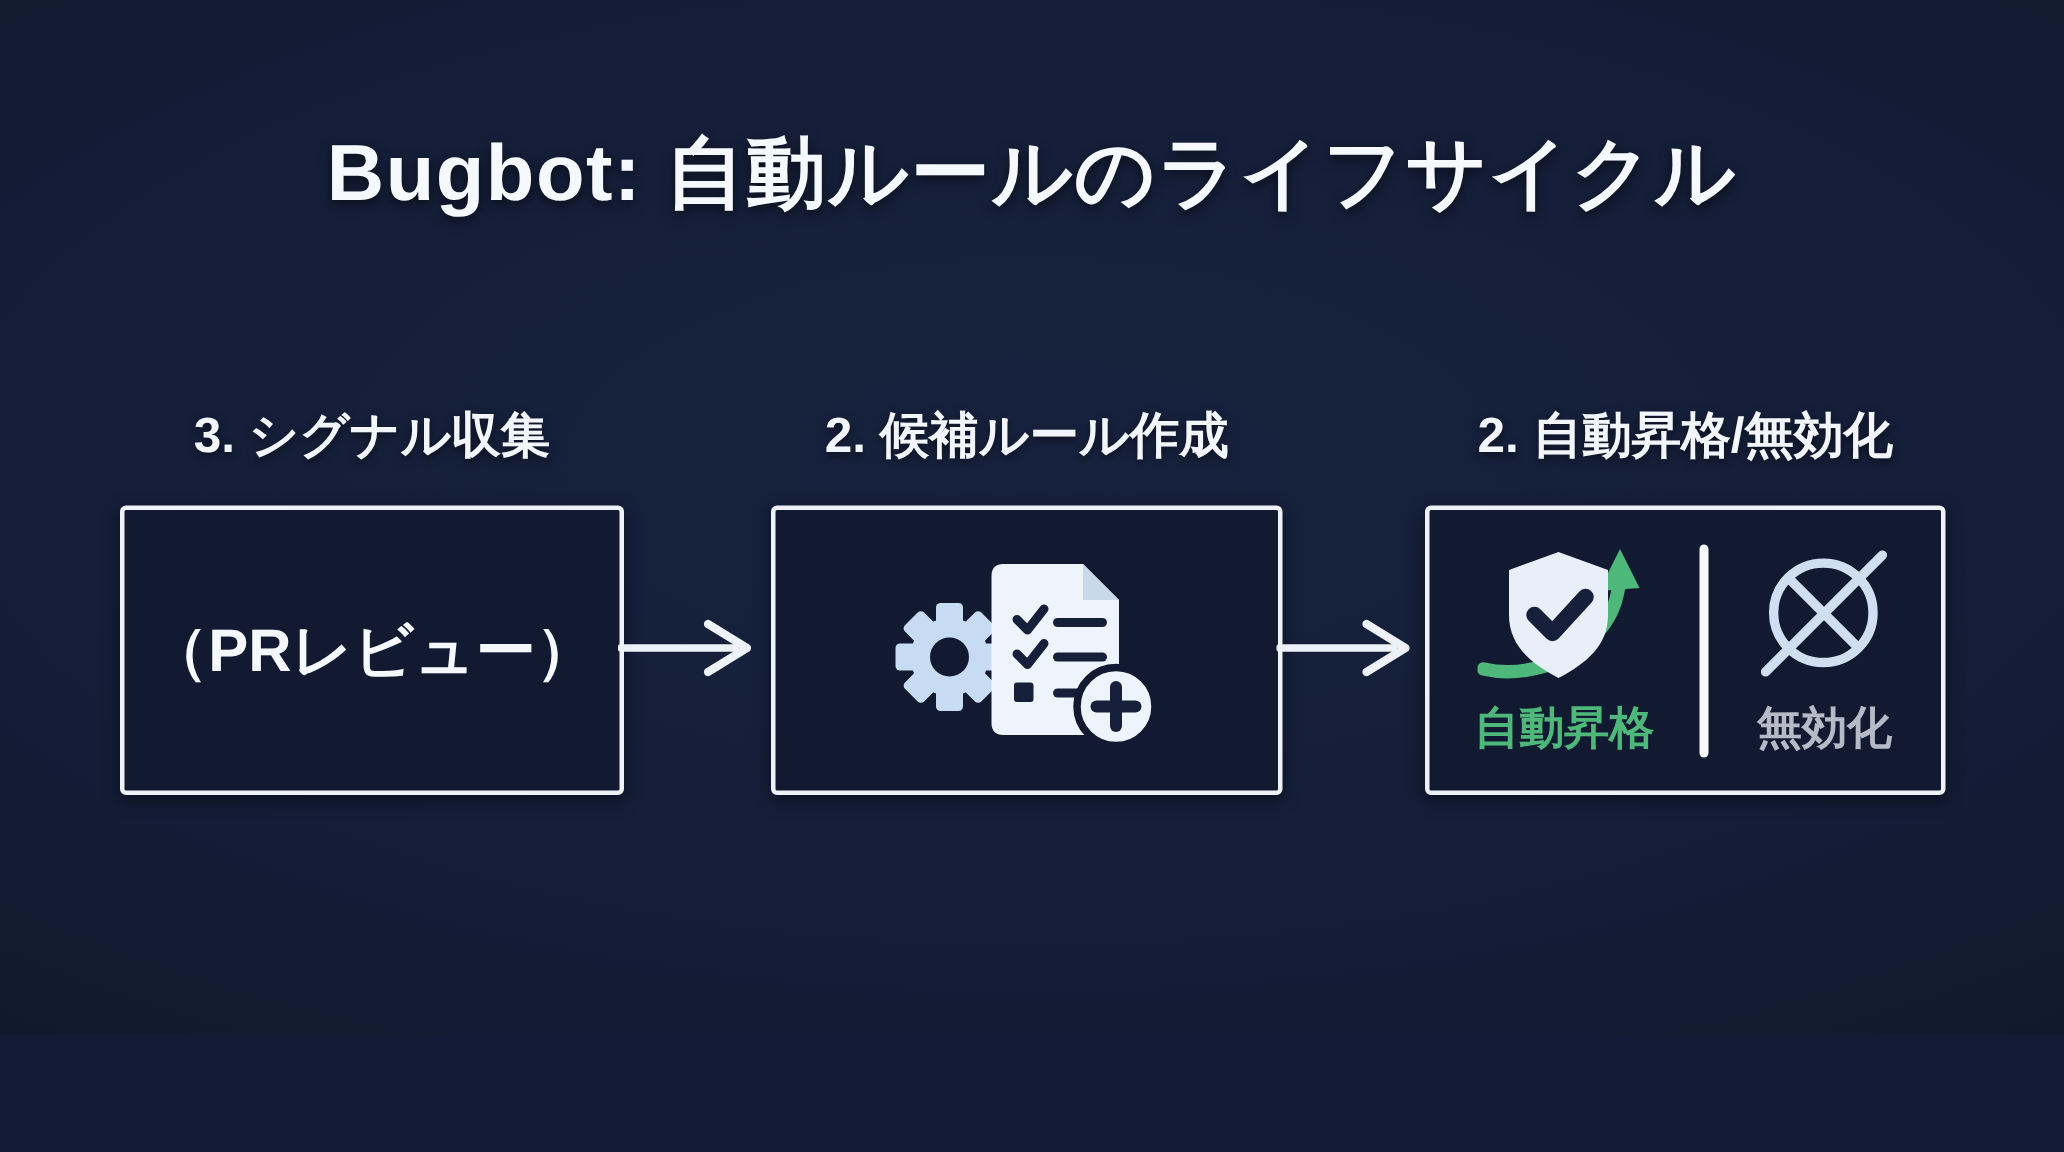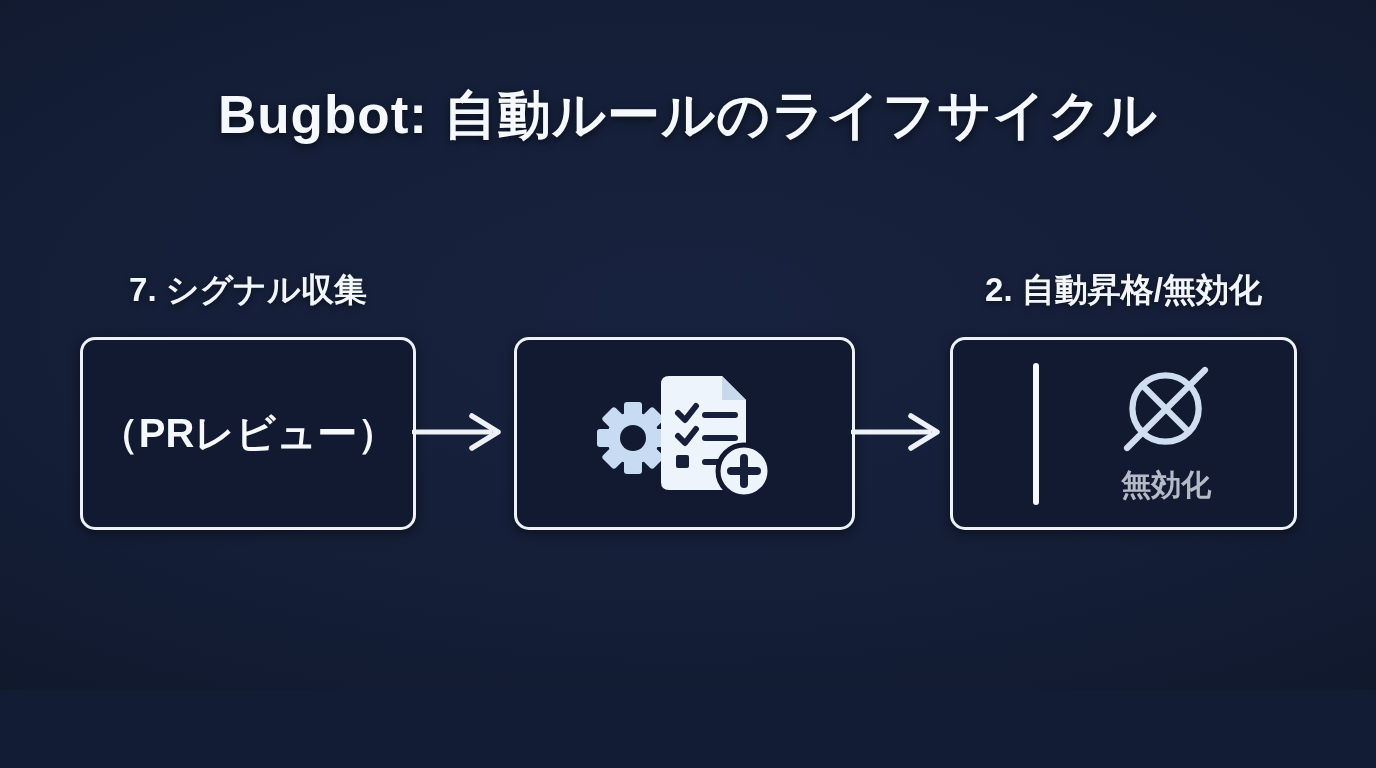--- a/index.html
+++ b/index.html
@@ -39,21 +39,21 @@
   }
   .step-label.s1 { left: 80px;  width: 336px; }
   .step-label.s2 { left: 514px; width: 341px; }
   .step-label.s3 { left: 950px; width: 347px; }
 
   .box {
     position: absolute;
     top: 337px;
     height: 193px;
     border: 3.5px solid #eef2f8;
-    border-radius: 15px;
+    border-radius: 4px;
     background: #111a30;
     box-shadow: 0 3px 12px rgba(0,0,0,0.45);
     display: flex;
     align-items: center;
     justify-content: center;
   }
   .box.b1 { left: 80px;  width: 336px; }
   .box.b2 { left: 514px; width: 341px; }
   .box.b3 { left: 950px; width: 347px; justify-content: space-evenly; }
 
@@ -93,21 +93,22 @@
   }
   svg { display: block; }
 </style>
 </head>
 <body>
 
 <div class="canvas">
 
   <div class="title">Bugbot: 自動ルールのライフサイクル</div>
 
-  <div class="step-label s1">7. シグナル収集</div>
+  <div class="step-label s1">3. シグナル収集</div>
+  <div class="step-label s2">2. 候補ルール作成</div>
   <div class="step-label s3">2. 自動昇格/無効化</div>
 
   <div class="box b1">
     <span class="box-text">（PRレビュー）</span>
   </div>
 
   <svg class="connector c1" viewBox="0 0 100 44">
     <line x1="2" y1="22" x2="78" y2="22" stroke="#eef2f8" stroke-width="5" stroke-linecap="round"></line>
     <polyline points="60,6 86,22 60,38" fill="none" stroke="#eef2f8" stroke-width="5.5" stroke-linecap="round" stroke-linejoin="round"></polyline>
   </svg>
@@ -152,20 +153,31 @@
     </svg>
   </div>
 
   <svg class="connector c2" viewBox="0 0 100 44">
     <line x1="2" y1="22" x2="78" y2="22" stroke="#eef2f8" stroke-width="5" stroke-linecap="round"></line>
     <polyline points="60,6 86,22 60,38" fill="none" stroke="#eef2f8" stroke-width="5.5" stroke-linecap="round" stroke-linejoin="round"></polyline>
   </svg>
 
   <div class="box b3">
 
+    <div class="outcome">
+      <svg width="116" height="94" viewBox="0 0 116 94">
+
+        <path d="M4,84 C30,90 62,80 78,62 C88,51 92,42 94,30" fill="none" stroke="#4db87a" stroke-width="9" stroke-linecap="round"></path>
+        <polygon points="81,32 95,4 108,30" fill="#4db87a"></polygon>
+
+        <path d="M54,6 L87,18 V48 C87,68 73,80 54,90 C35,80 21,68 21,48 V18 Z" fill="#e9eff8"></path>
+        <polyline points="38,48 50,60 72,36" fill="none" stroke="#16203a" stroke-width="11" stroke-linecap="round" stroke-linejoin="round"></polyline>
+      </svg>
+      <span class="outcome-label promote">自動昇格</span>
+    </div>
 
     <div class="divider"></div>
 
     <div class="outcome">
       <svg width="96" height="94" viewBox="0 0 105 105">
         <circle cx="52" cy="52" r="37" fill="none" stroke="#cfdef0" stroke-width="7"></circle>
         <line x1="9" y1="96" x2="96" y2="9" stroke="#cfdef0" stroke-width="7" stroke-linecap="round"></line>
         <line x1="28" y1="28" x2="77" y2="77" stroke="#cfdef0" stroke-width="7" stroke-linecap="round"></line>
       </svg>
       <span class="outcome-label disable">無効化</span>

